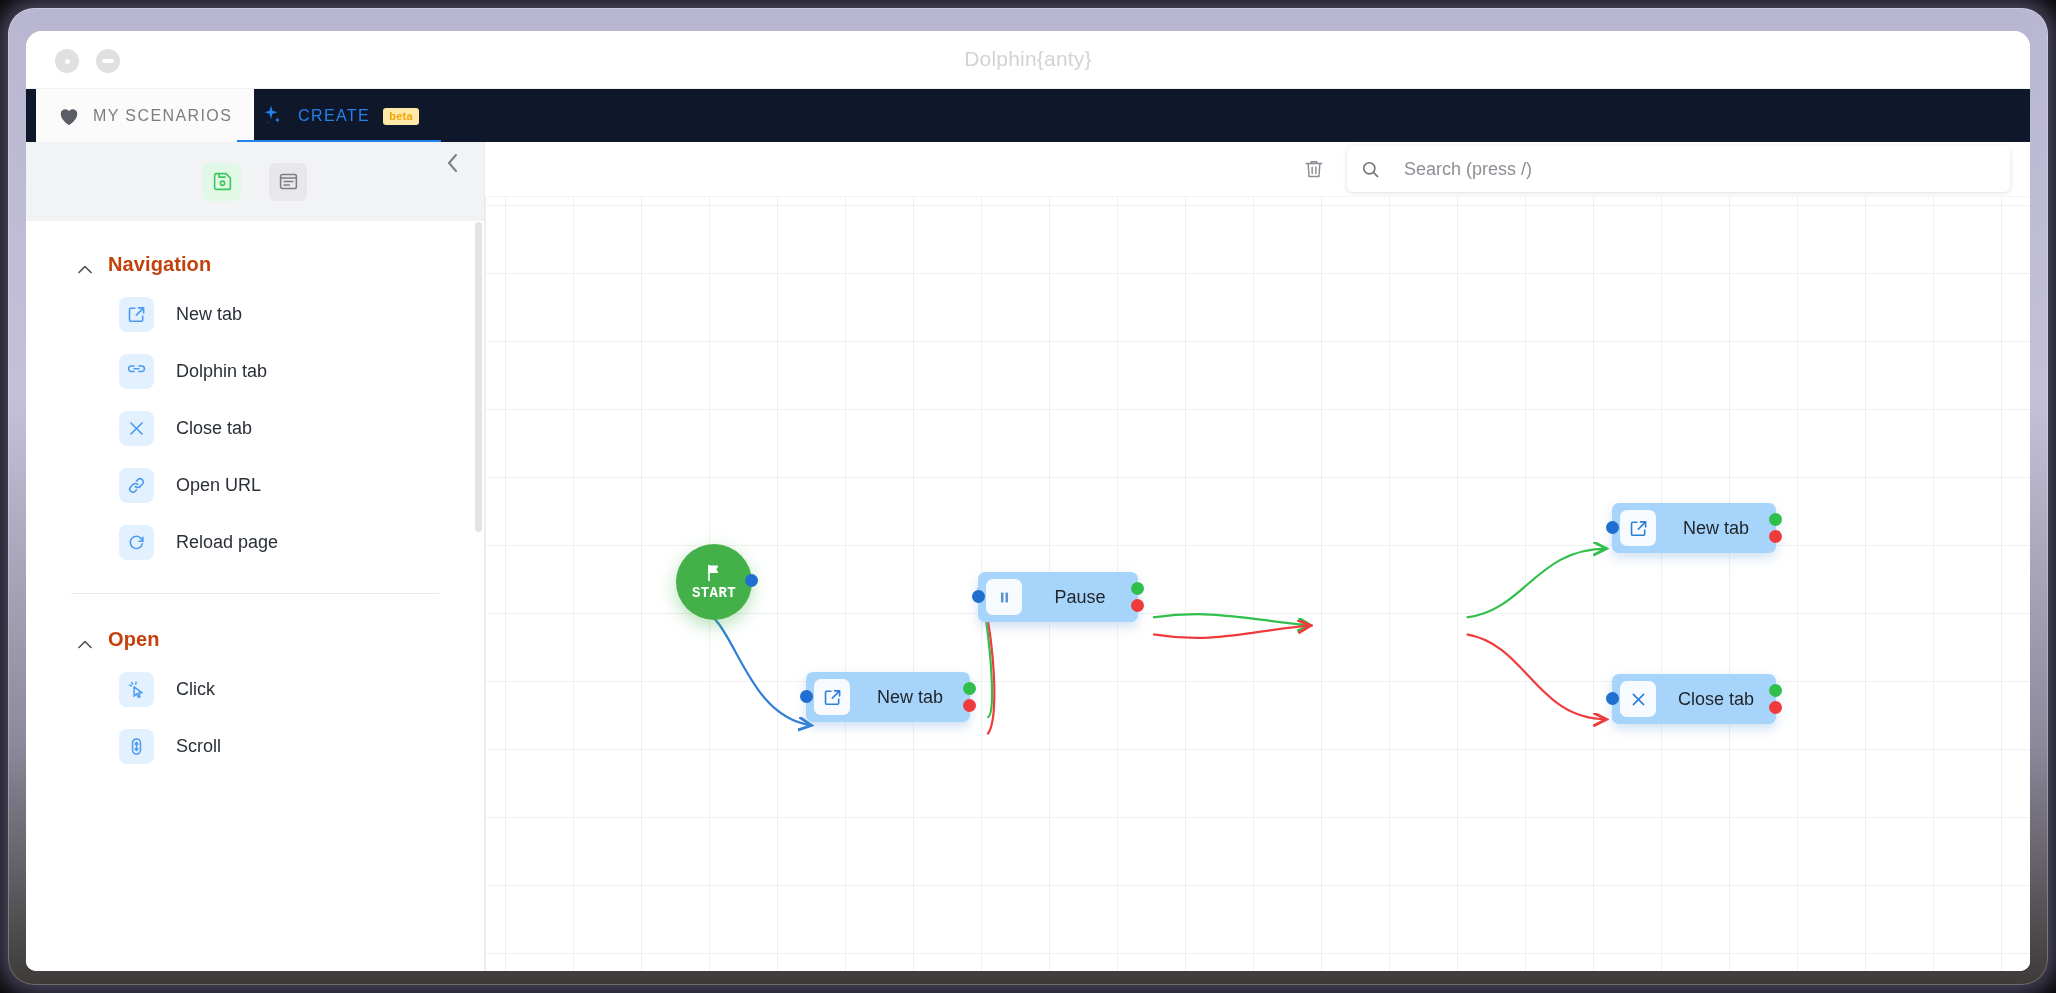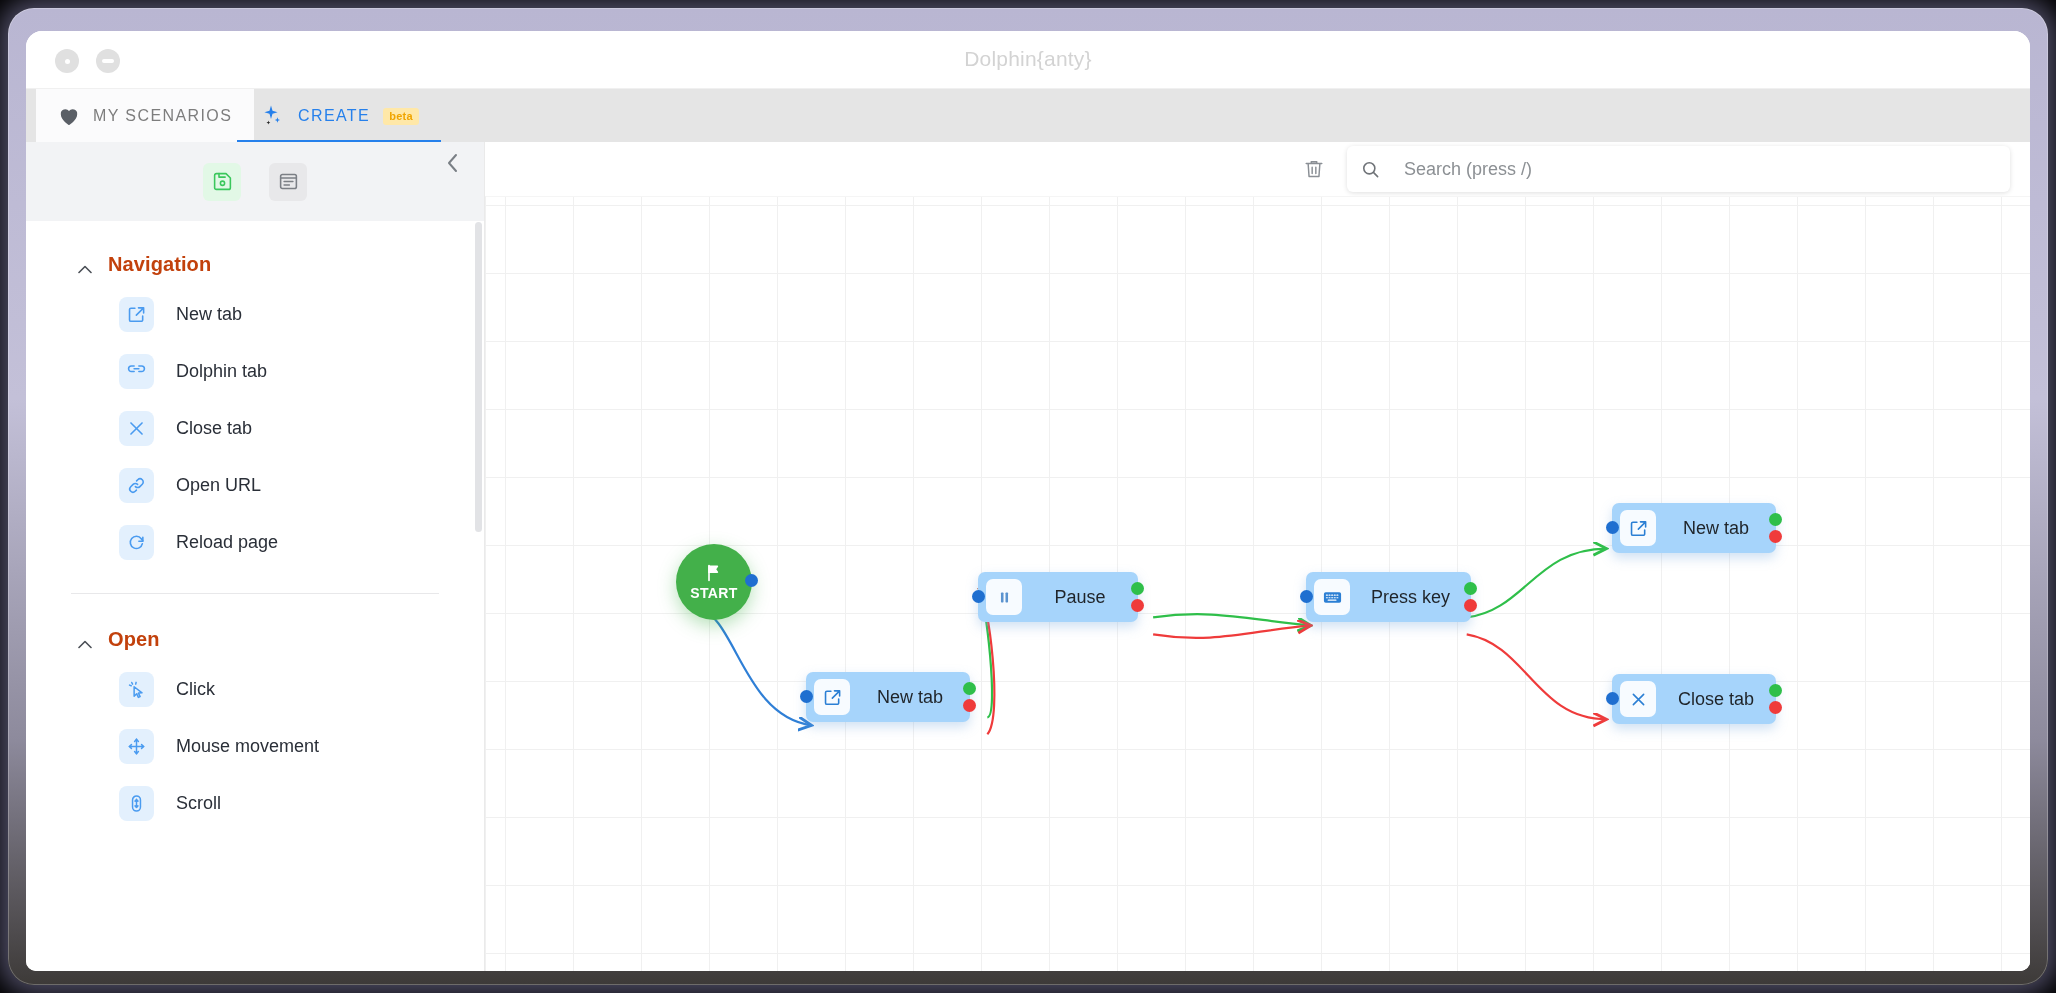--- a/index.html
+++ b/index.html
@@ -59,21 +59,21 @@
     font-size: 21px;
     color: #d3d3d3;
     letter-spacing: .2px;
     font-weight: 400;
   }
 
   
   #tabbar {
     position: relative;
     height: 54px;
-    background: #e5e5e5;
+    background: #0f172a;
     border-top: 1px solid #f0f0f0;
   }
   .tab {
     position: absolute; top: 0;
     height: 54px;
     display: flex; align-items: center; gap: 13px;
     padding: 0 22px;
     cursor: pointer;
   }
   #tab-my-scenarios { left: 10px; background: #fbfbfc; }
@@ -267,20 +267,21 @@
     position: absolute;
     width: 76px; height: 76px;
     border-radius: 50%;
     background: #43b04a;
     color: #ffffff;
     display: flex; flex-direction: column;
     align-items: center; justify-content: center;
     gap: 2px;
     box-shadow: 0 6px 18px rgba(67,176,74,.38);
     cursor: pointer;
+    font-family: Liberation Mono, monospace;
   }
   #node-start .start-label {
     font-size: 14px; font-weight: 700; letter-spacing: .4px;
   }
   #node-start .port-ok { background:#1f6fd0; right:-6px; top:30px; }
 </style>
 </head>
 <body>
 
 <div id="frame"></div>
@@ -425,29 +426,20 @@
           <div class="action-item">
             <span class="action-icon">
               <svg width="19" height="19" viewBox="0 0 24 24" fill="none" stroke="#4a9bf0" stroke-width="1.9" stroke-linecap="round" stroke-linejoin="round">
                 <path d="M9 8.5 L9 20.5 L12.2 17.4 L14.4 22 L16.6 21 L14.4 16.5 L19 16.2 Z"></path>
                 <path d="M6 3.2 L7 5.2 M11.5 3 L11 5.2 M3.2 6.5 L5.3 7.2"></path>
               </svg>
             </span>
             <span class="action-label">Click</span>
           </div>
 
-          <div class="action-item">
-            <span class="action-icon">
-              <svg width="19" height="19" viewBox="0 0 24 24" fill="none" stroke="#4a9bf0" stroke-width="1.9" stroke-linecap="round" stroke-linejoin="round">
-                <path d="M12 3v18M3 12h18"></path>
-                <path d="M12 3 9.6 5.6M12 3l2.4 2.6M12 21l-2.4-2.6M12 21l2.4-2.6M3 12l2.6-2.4M3 12l2.6 2.4M21 12l-2.6-2.4M21 12l-2.6 2.4"></path>
-              </svg>
-            </span>
-            <span class="action-label">Mouse movement</span>
-          </div>
 
           <div class="action-item">
             <span class="action-icon">
               <svg width="19" height="19" viewBox="0 0 24 24" fill="none" stroke="#4a9bf0" stroke-width="1.9" stroke-linecap="round" stroke-linejoin="round">
                 <rect x="7" y="2.5" width="10" height="19" rx="5"></rect>
                 <path d="M12 7v10M12 7l-1.8 2M12 7l1.8 2M12 17l-1.8-2M12 17l1.8-2"></path>
               </svg>
             </span>
             <span class="action-label">Scroll</span>
           </div>
@@ -538,36 +530,20 @@
             <svg width="17" height="17" viewBox="0 0 24 24" fill="#5b93cf">
               <rect x="7" y="5" width="3.6" height="14" rx="1"></rect>
               <rect x="13.4" y="5" width="3.6" height="14" rx="1"></rect>
             </svg>
           </span>
           <span class="node-label">Pause</span>
           <span class="port port-ok"></span>
           <span class="port port-err"></span>
         </div>
 
-        <div class="node" style="left:820px; top:375px; width:165px;">
-          <span class="port port-in"></span>
-          <span class="node-icon">
-            <svg width="21" height="21" viewBox="0 0 24 24" fill="none" stroke="#2b7fd4" stroke-width="1.5" stroke-linecap="round">
-              <rect x="2.2" y="6" width="19.6" height="12" rx="2" fill="#2b7fd4" stroke="none"></rect>
-              <g stroke="#ffffff" stroke-width="1.2">
-                <path d="M5 9.3h1.2M8 9.3h1.2M11 9.3h1.2M14 9.3h1.2M17 9.3h1.2"></path>
-                <path d="M5 12.2h1.2M8 12.2h1.2M11 12.2h1.2M14 12.2h1.2M17 12.2h1.2"></path>
-                <path d="M7 15h9"></path>
-              </g>
-            </svg>
-          </span>
-          <span class="node-label">Press key</span>
-          <span class="port port-ok"></span>
-          <span class="port port-err"></span>
-        </div>
 
         <div class="node" style="left:1126px; top:306px; width:164px;">
           <span class="port port-in"></span>
           <span class="node-icon">
             <svg width="19" height="19" viewBox="0 0 24 24" fill="none" stroke="#2b7fd4" stroke-width="2" stroke-linecap="round" stroke-linejoin="round">
               <path d="M10 4H5a1.8 1.8 0 0 0-1.8 1.8v13A1.8 1.8 0 0 0 5 20.6h13a1.8 1.8 0 0 0 1.8-1.8v-5"></path>
               <path d="M14.5 3.6H21v6.5M21 3.6 11.8 12.8"></path>
             </svg>
           </span>
           <span class="node-label">New tab</span>

